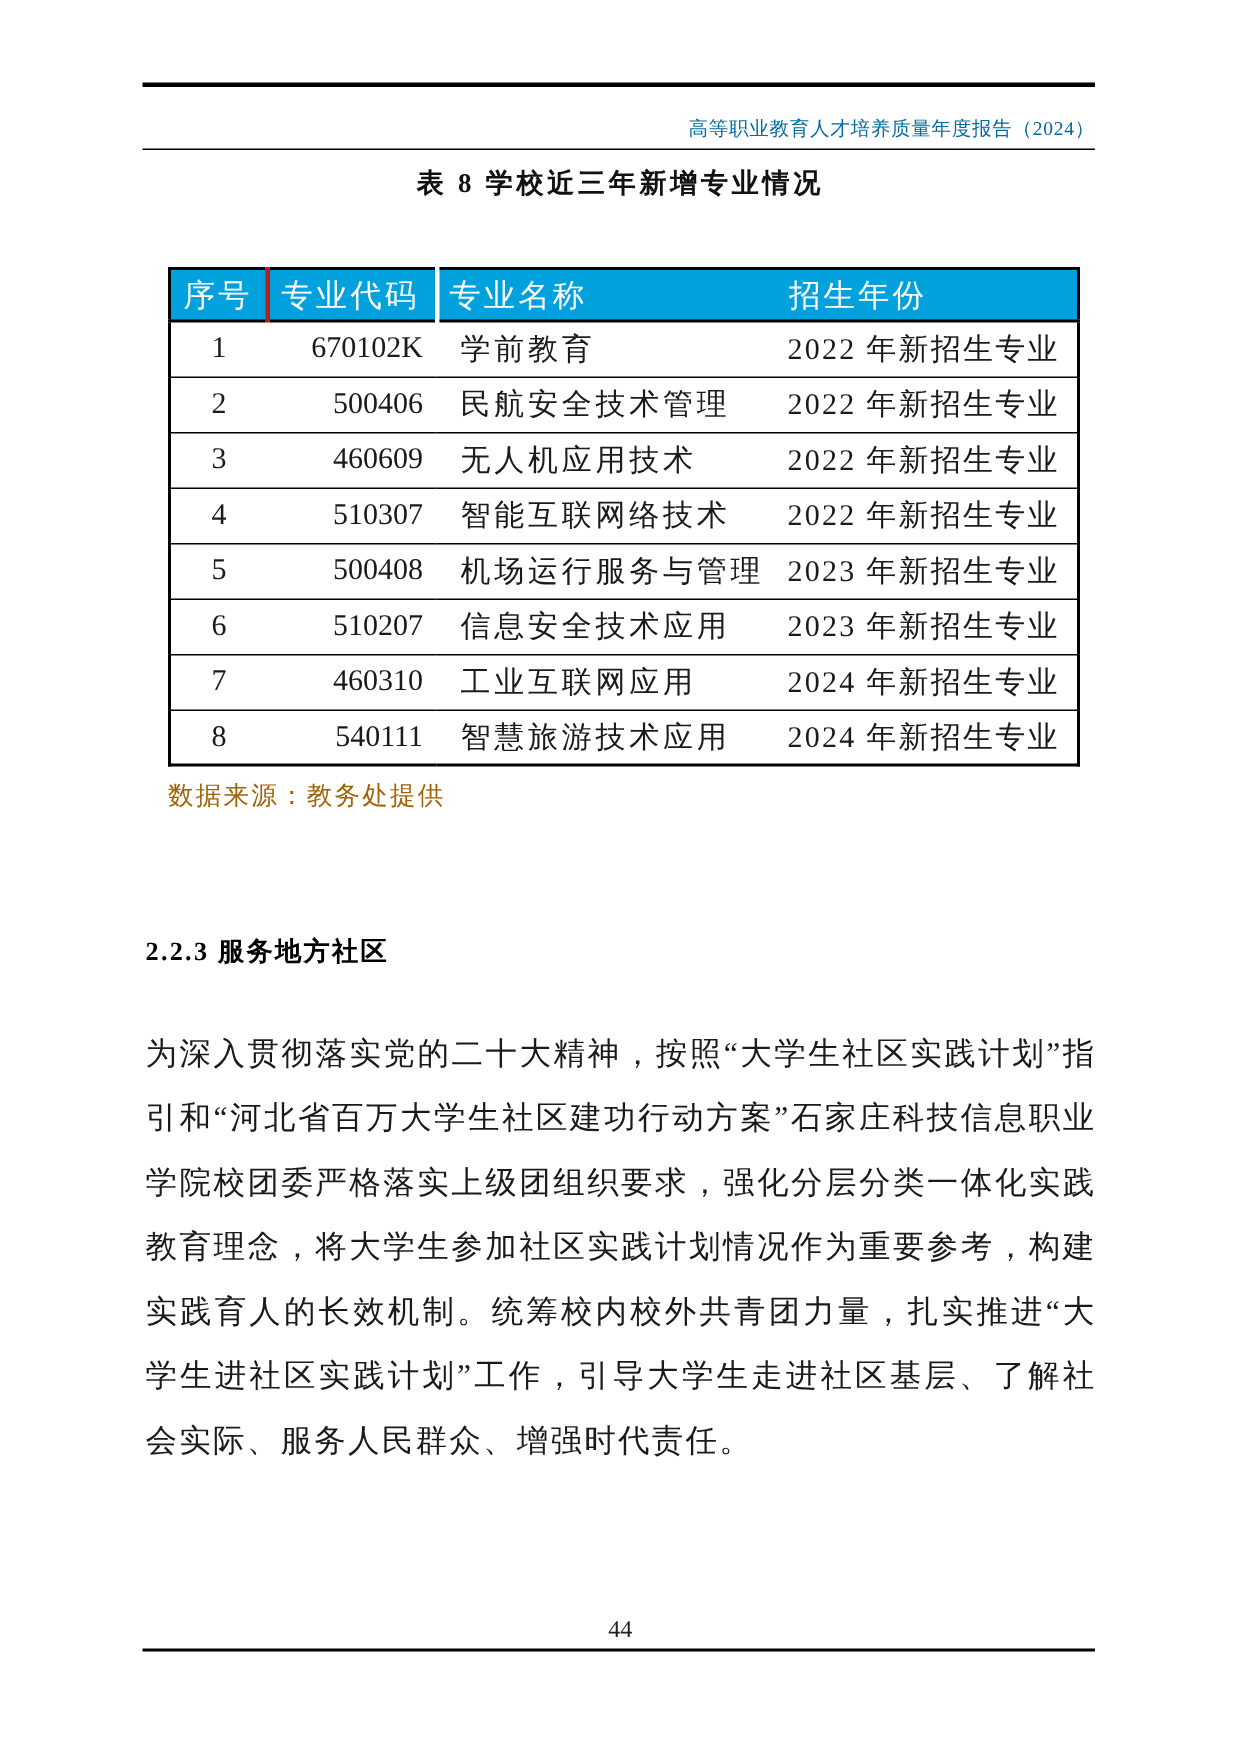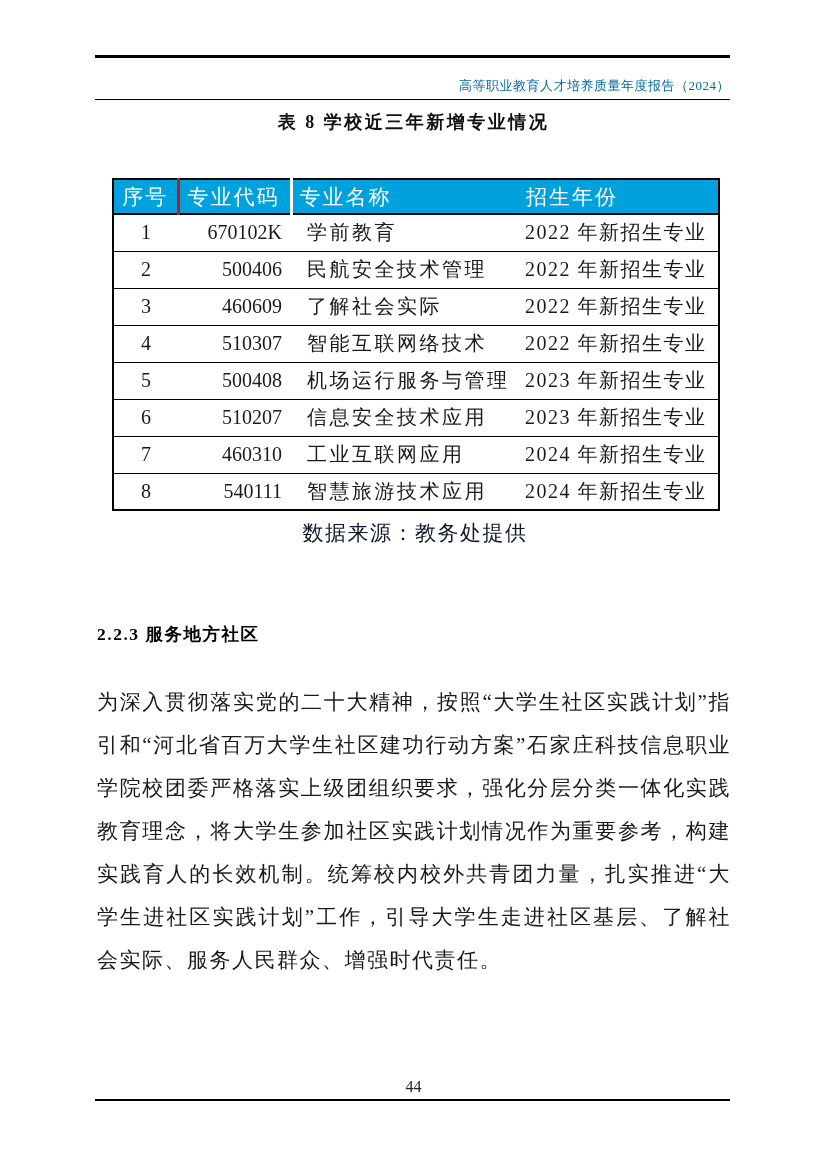--- a/index.html
+++ b/index.html
@@ -64,21 +64,21 @@
   .spec-table tbody tr { height:37px; border-bottom:1px solid #000; }
   .spec-table tbody tr:last-child { border-bottom:none; }
   .spec-table td { vertical-align:middle; }
   td.c-seq  { text-align:center; }
   td.c-code { text-align:right; padding-right:9px; }
   td.c-name { text-align:left;  padding-left:16px; letter-spacing:2.5px; }
   td.c-year { text-align:left;  padding-left:1px;  letter-spacing:1.5px; }
 
   .source-note {
     position:absolute; left:112px; width:606px; top:519px;
-    text-align:center; font-size:21px; letter-spacing:1.5px; color:#0f172a;
+    text-align:left; font-size:17px; letter-spacing:1.5px; color:#a16207;
   }
 
   
   .section-heading {
     position:absolute; left:97px; top:622px;
     font-size:17.5px; font-weight:bold; color:#000; letter-spacing:1.5px;text-align:center;
   }
   .body-paragraph {
     position:absolute; left:97px; top:681px; width:634px;
     font-size:21px; line-height:43px; letter-spacing:1.5px;
@@ -130,21 +130,21 @@
       </tr>
       <tr>
         <td class="c-seq">2</td>
         <td class="c-code">500406</td>
         <td class="c-name">民航安全技术管理</td>
         <td class="c-year">2022 年新招生专业</td>
       </tr>
       <tr>
         <td class="c-seq">3</td>
         <td class="c-code">460609</td>
-        <td class="c-name">了解社会实际</td>
+        <td class="c-name">无人机应用技术</td>
         <td class="c-year">2022 年新招生专业</td>
       </tr>
       <tr>
         <td class="c-seq">4</td>
         <td class="c-code">510307</td>
         <td class="c-name">智能互联网络技术</td>
         <td class="c-year">2022 年新招生专业</td>
       </tr>
       <tr>
         <td class="c-seq">5</td>

